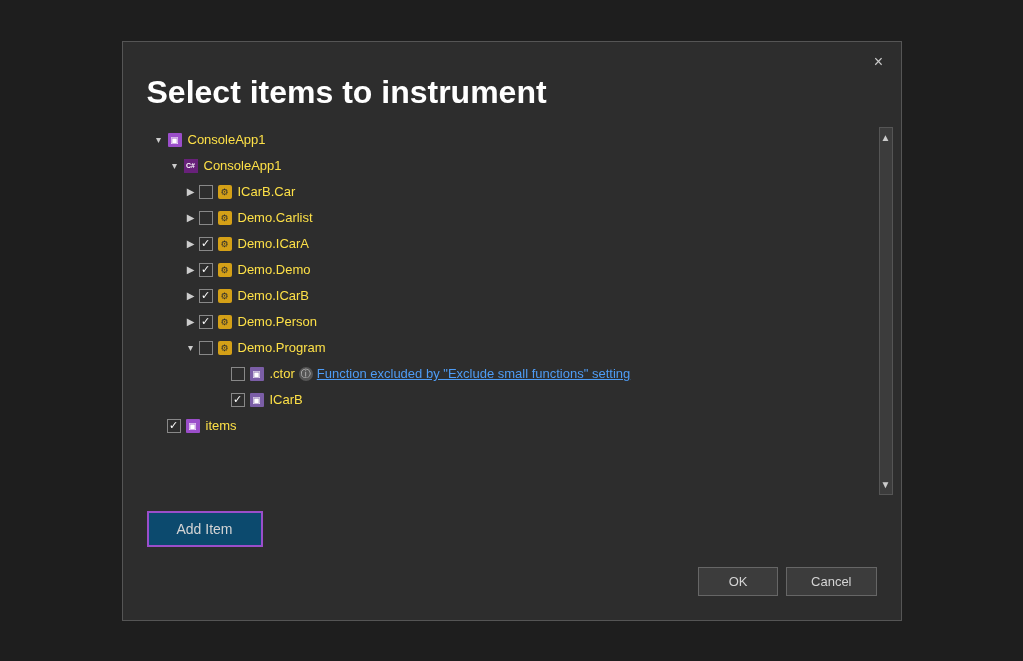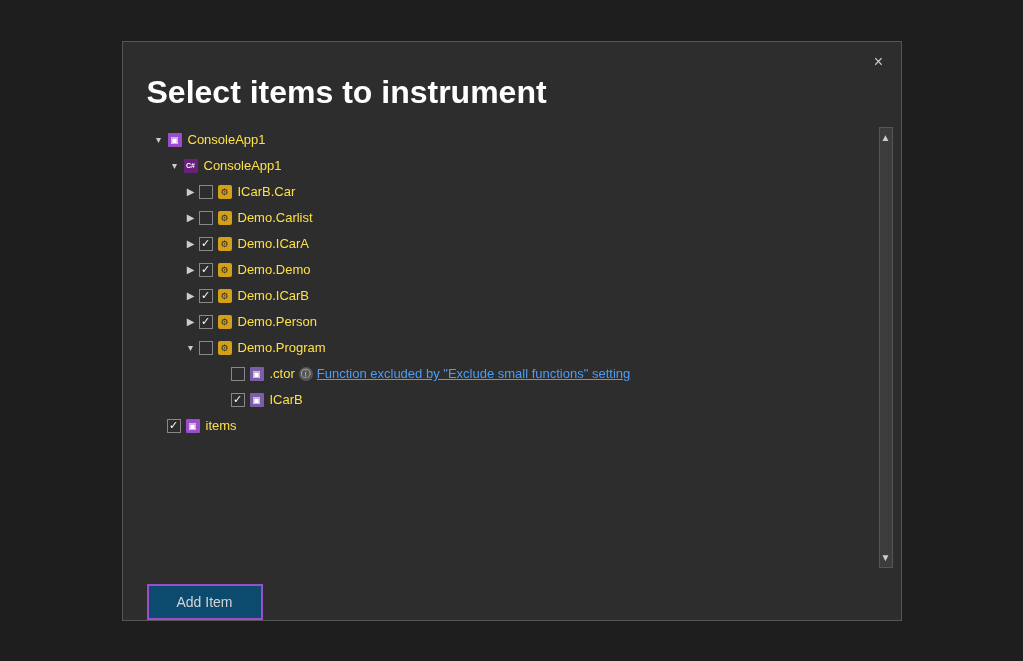--- a/index.html
+++ b/index.html
@@ -337,13 +337,17 @@
         </div>
         <span class="scroll-arrow">▼</span>
       </div>
     </div>
   </div>
 
   <div class="dialog-bottom">
     <button class="add-item-btn">Add Item</button>
   </div>
 
+  <div class="dialog-footer">
+    <button class="footer-btn">OK</button>
+    <button class="footer-btn">Cancel</button>
+  </div>
 </div>
 
 </body></html>

